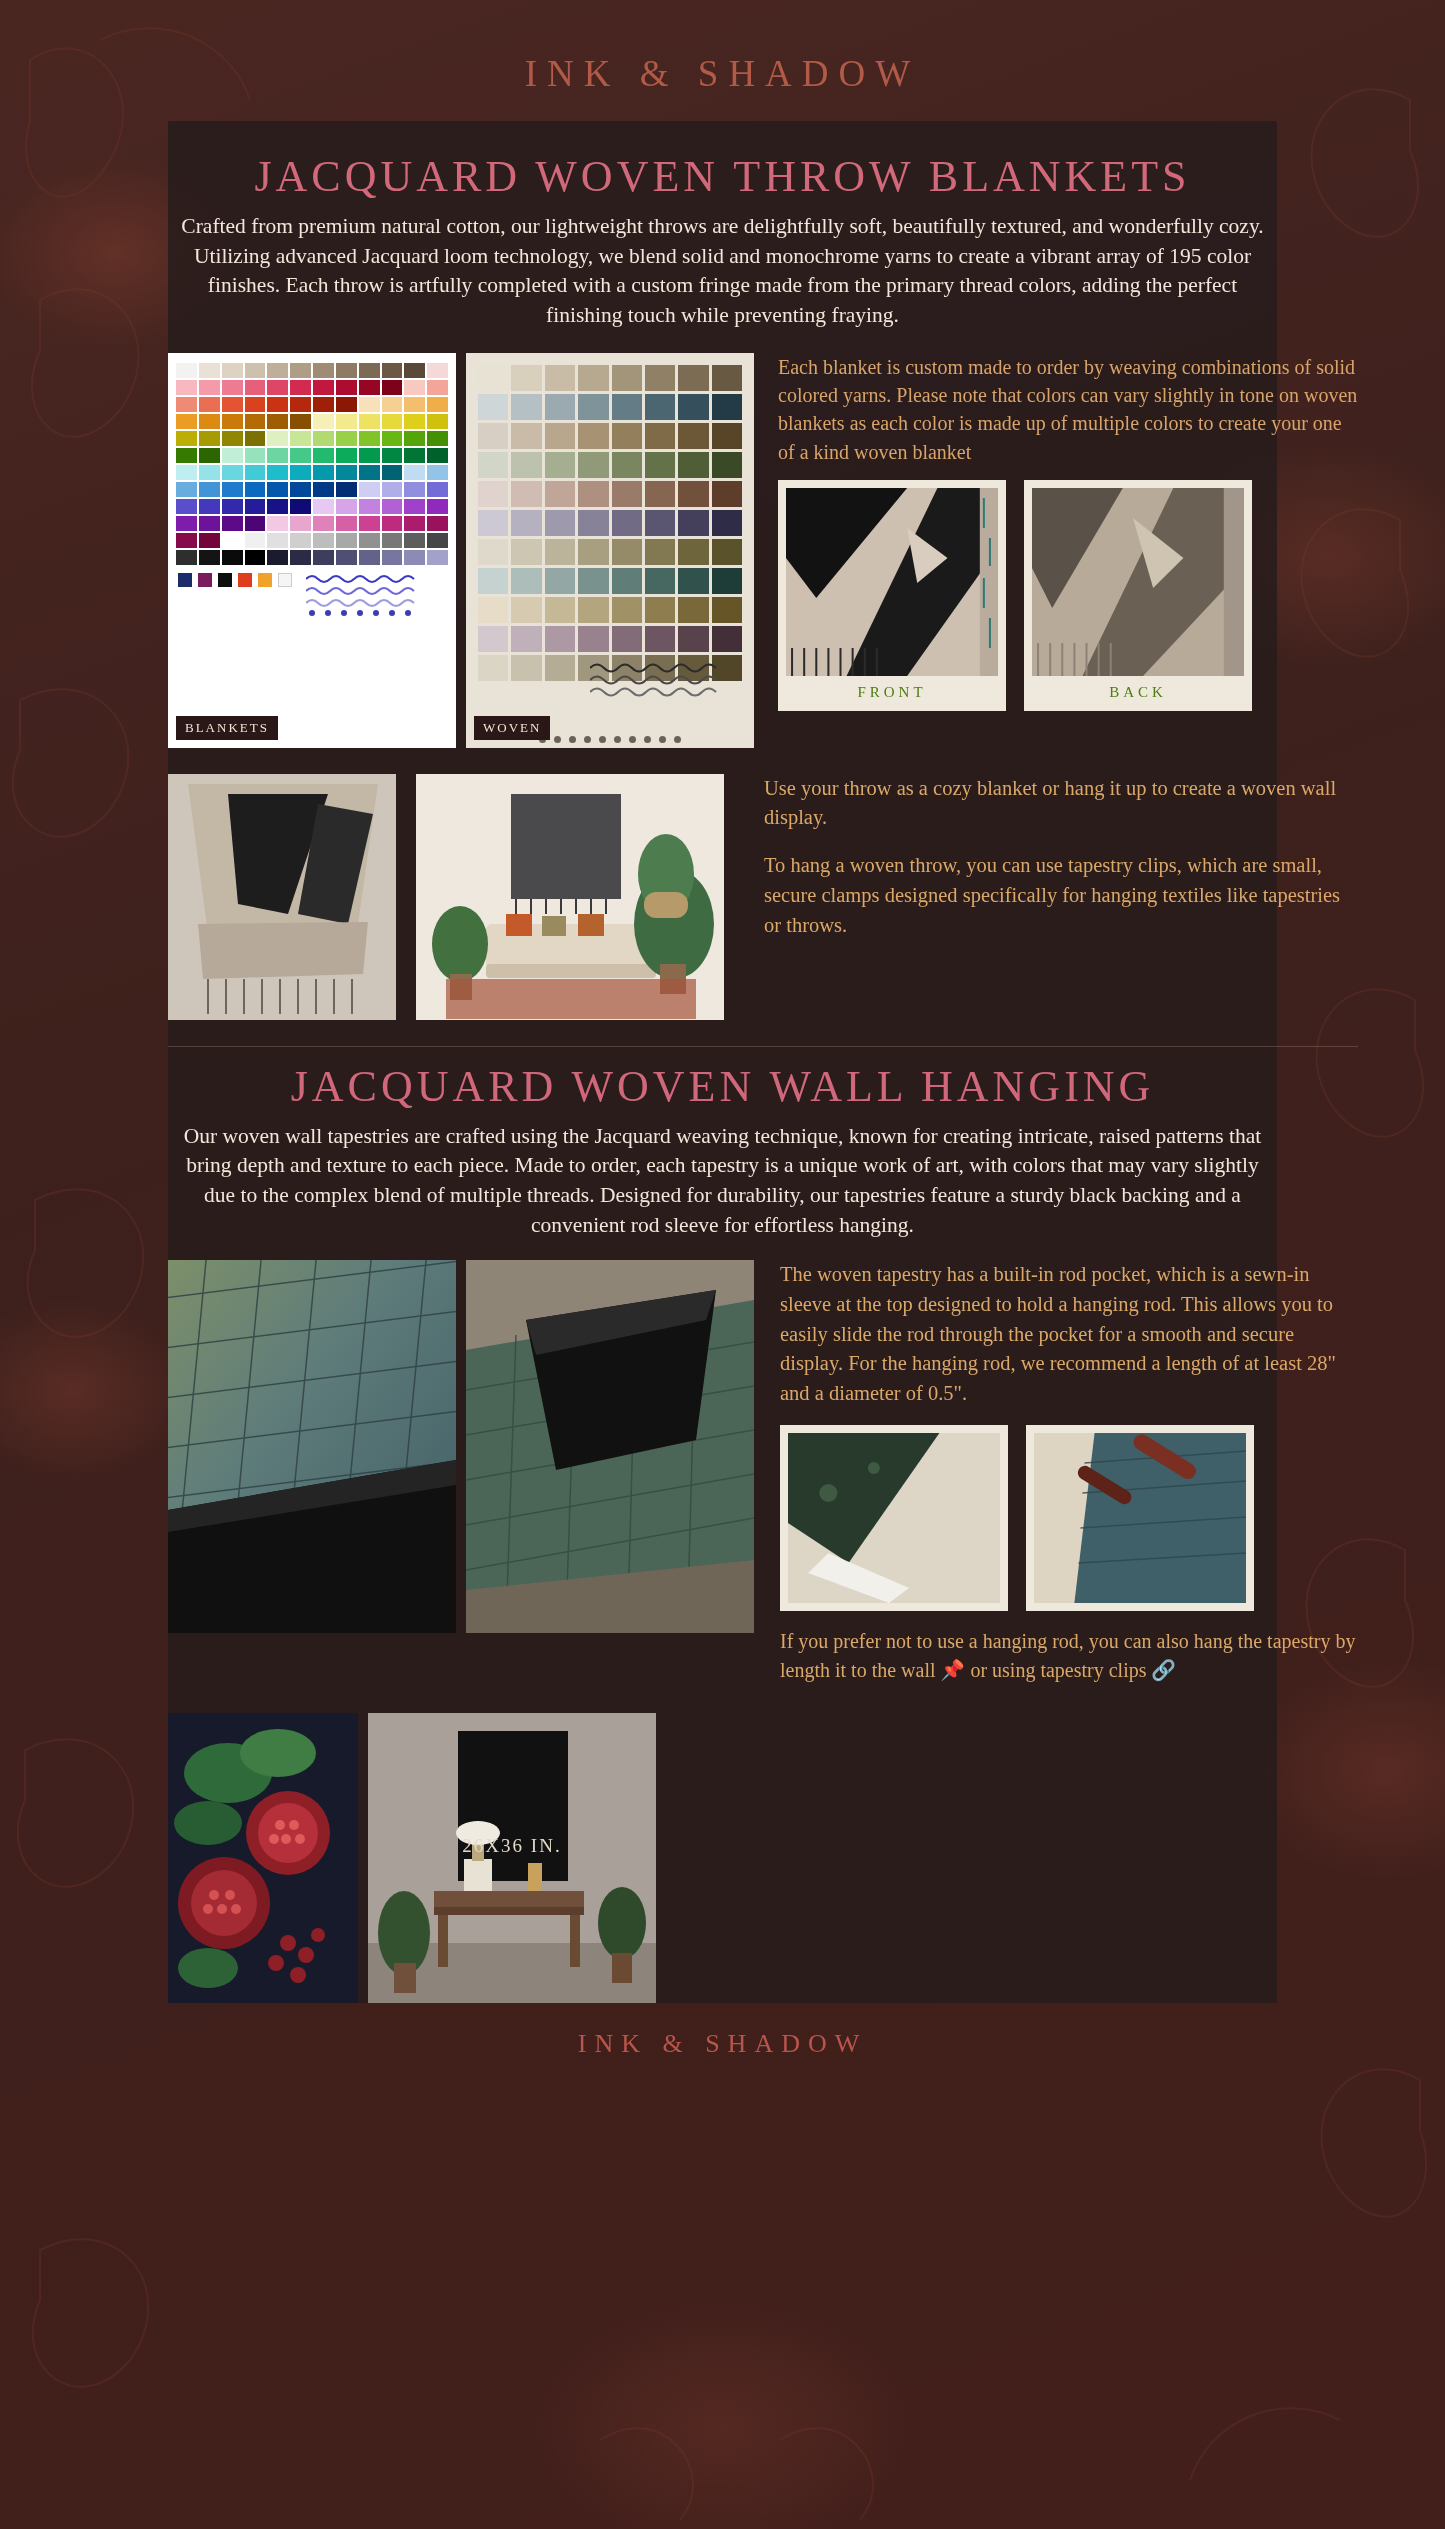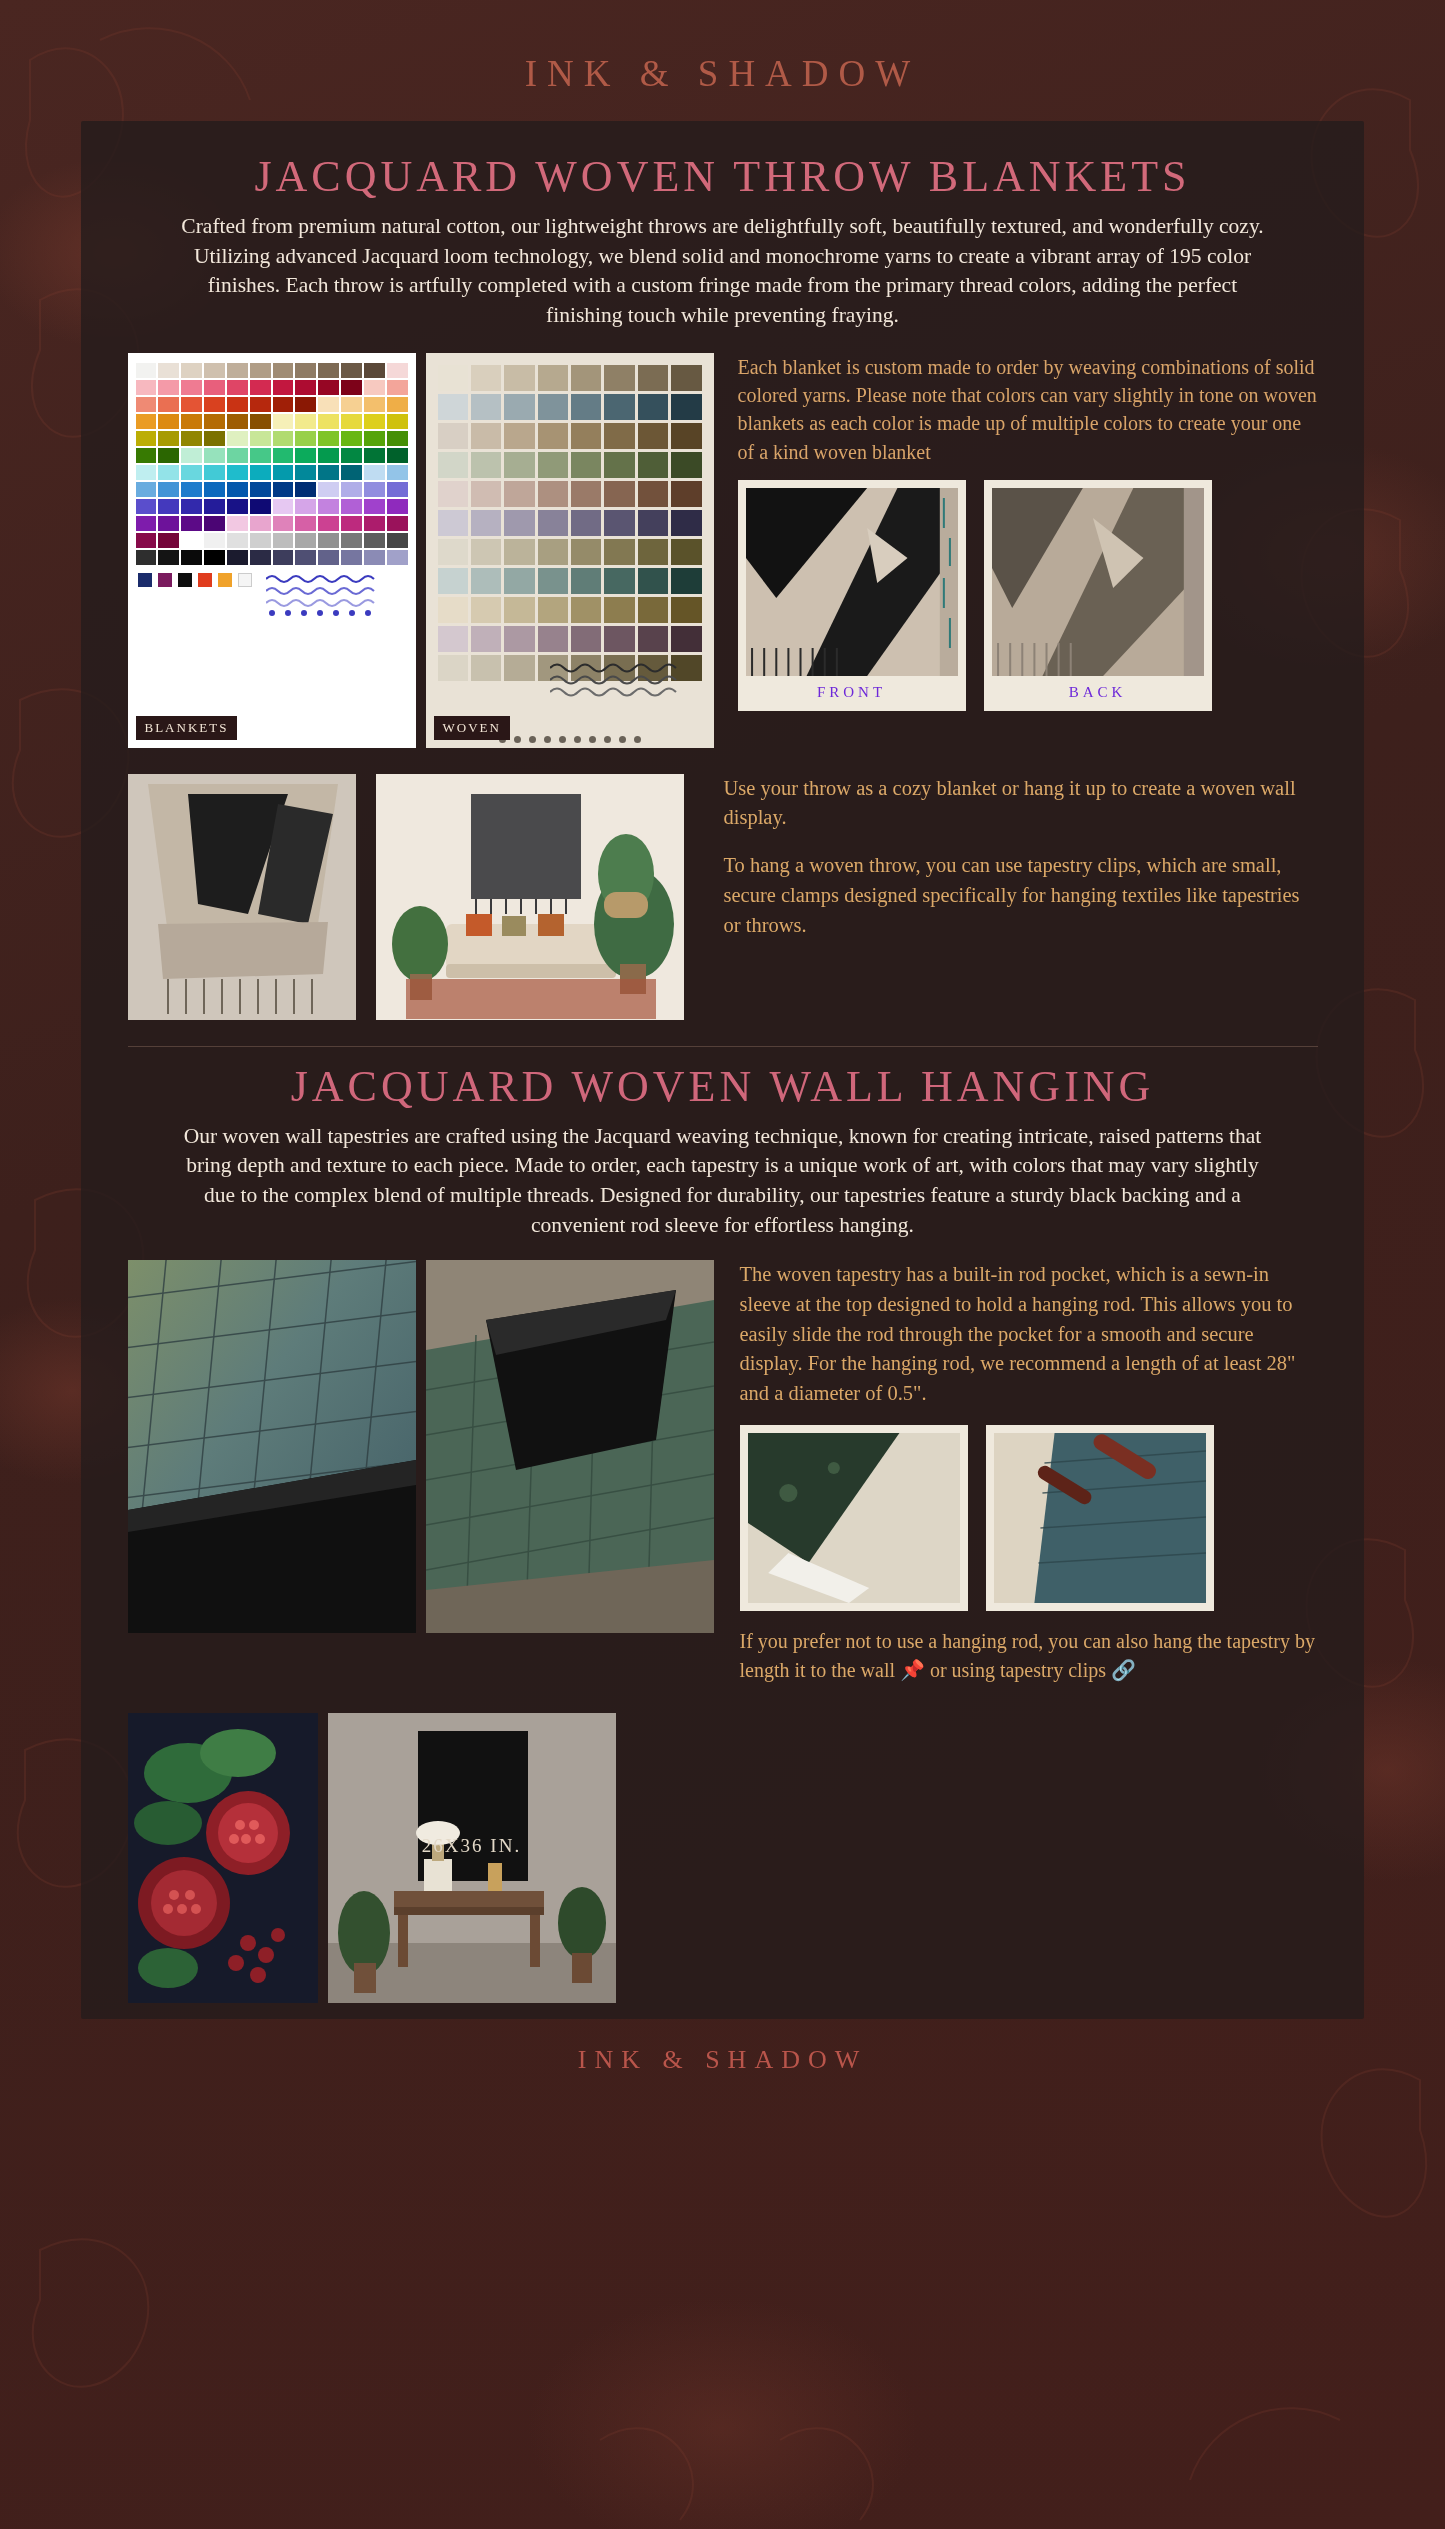--- a/index.html
+++ b/index.html
@@ -57,24 +57,24 @@
     font-style: italic;
     font-size: 35px;
     color: #dba866;
     margin: 16px 0 0 0;
     letter-spacing: 1px;
   }
   
   .panel {
     position: relative;
     margin: 26px auto 0 auto;
-    width: 1283px;
+    width: 1109px;
     background: rgba(36,28,28,0.80);
     border-radius: 2px;
-    padding: 16px 0 16px 0;
+    padding: 16px 0 0 0;
   }
   .section-title {
     text-align: center;
     font-family: "Liberation Serif", serif;
     color: #d2697a;
     font-size: 44px;
     letter-spacing: 4px;
     margin: 14px 0 10px 0;
     font-weight: normal;
   }
@@ -163,21 +163,21 @@
   }
   .fb-wrap { display: flex; gap: 18px; margin-top: 14px; }
   .fb-card {
     width: 228px;
     background: #efe9dd;
     padding: 8px 8px 4px 8px;
   }
   .fb-img { width: 100%; height: 188px; position: relative; overflow: hidden; }
   .fb-cap {
     text-align: center;
-    color: #6d28d9;
+    color: #4d7c0f;
     font-size: 15px;
     letter-spacing: 4px;
     padding: 6px 0 4px 0;
     font-family: "Liberation Serif", serif;
   }
   .usage-row {
     width: 1190px;
     margin: 26px auto 0 auto;
     display: flex;
     gap: 20px;

